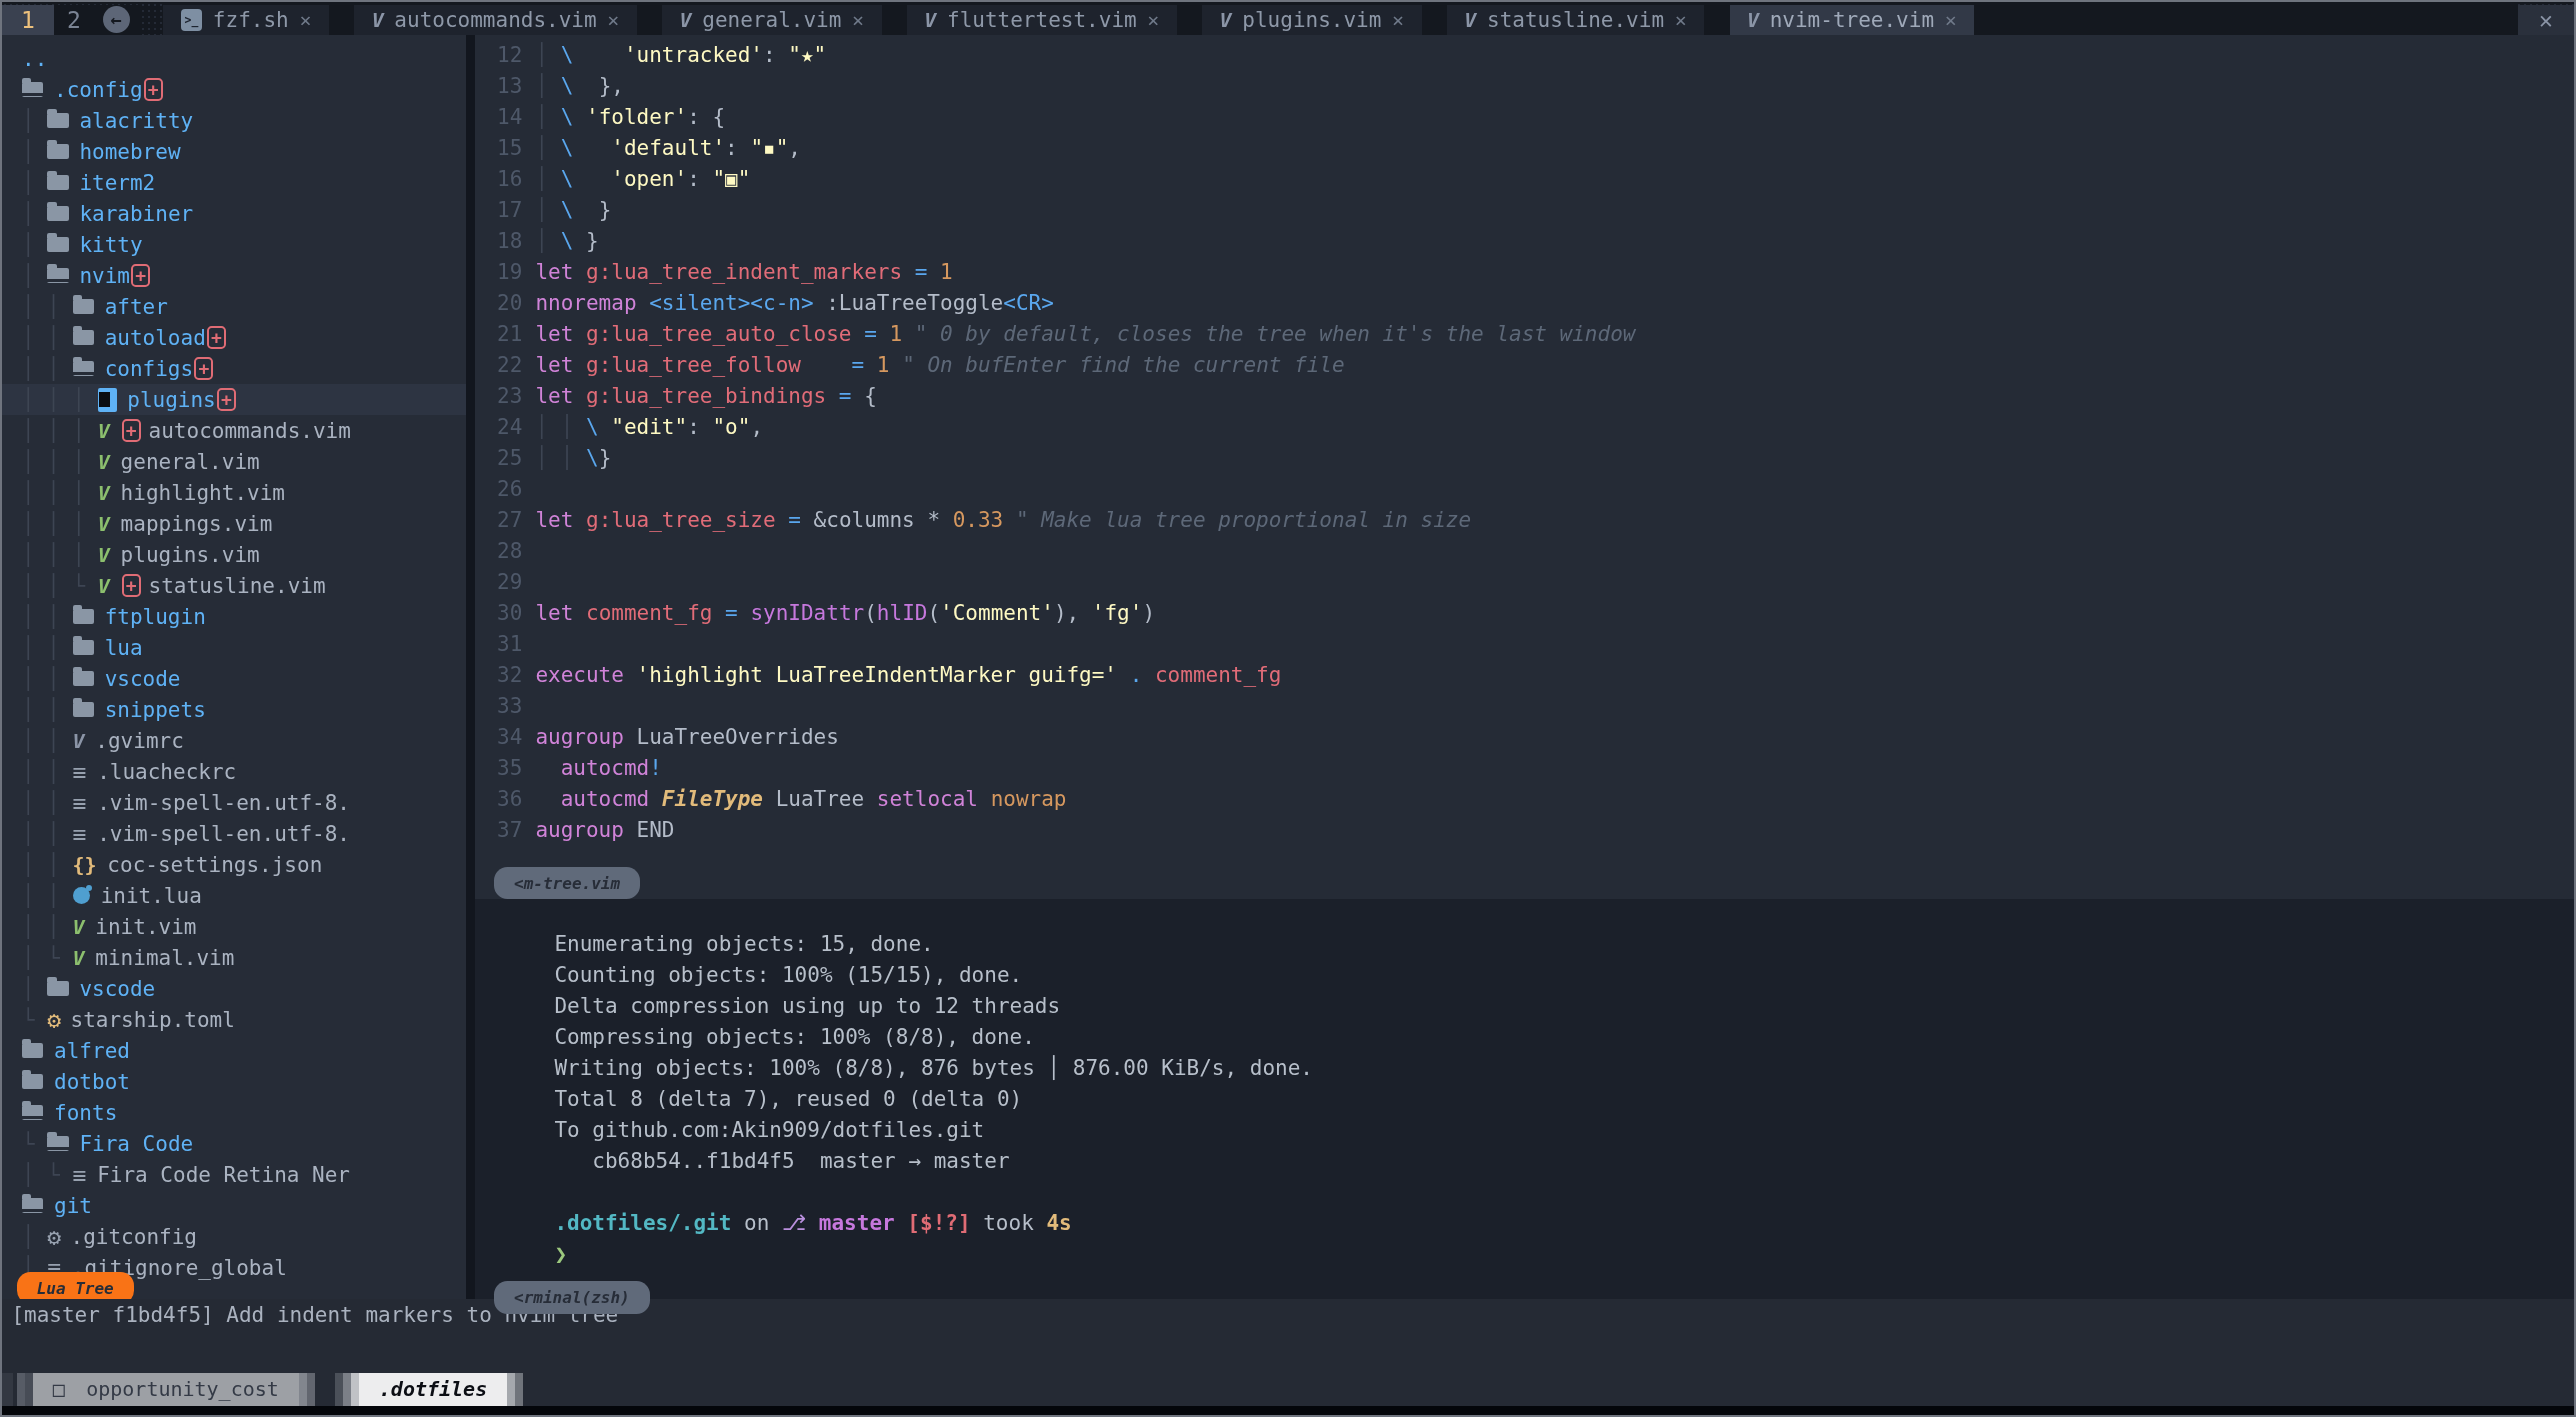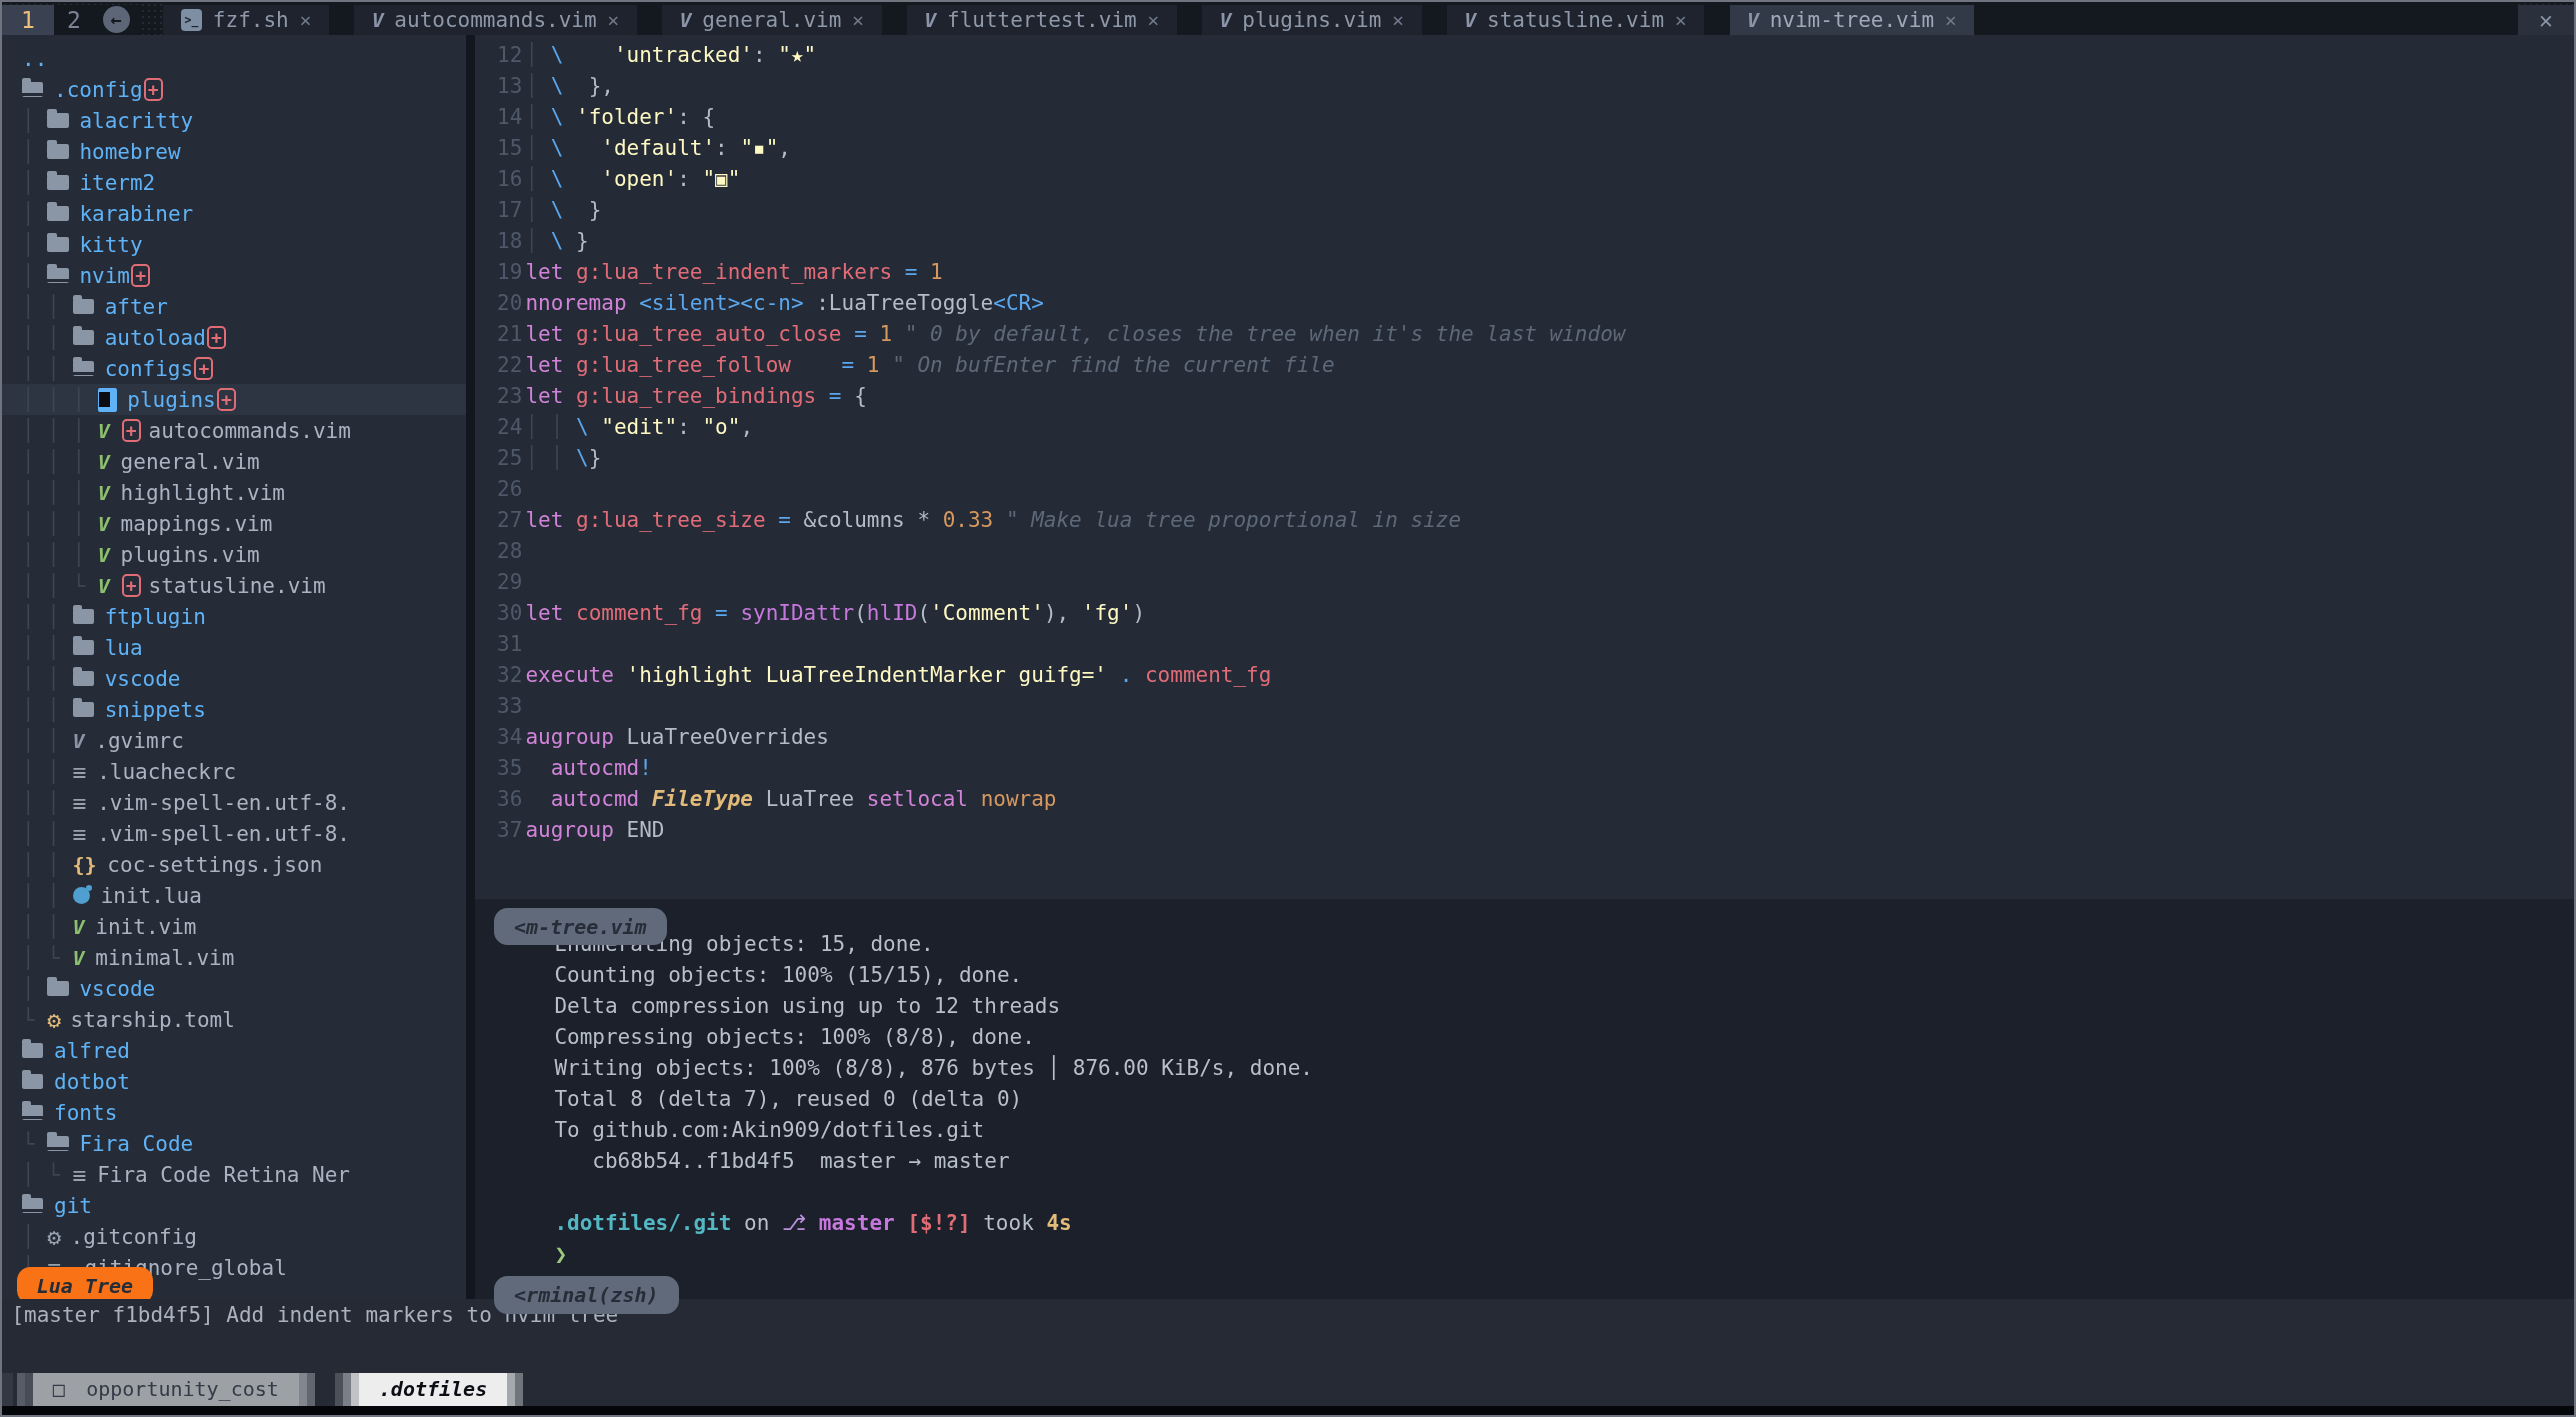--- a/index.html
+++ b/index.html
@@ -49,34 +49,34 @@
   .luaic::after { content:""; position:absolute; top:-2px; right:-2px; width:6px; height:6px; border-radius:50%; background:#4f9fd0; }
   .cursorblk { width:18.7px; height:24px; background:#5fb2f5; border-radius:2px; position:relative; display:inline-block; margin-right:10.7px; }
   .cursorblk::after { content:""; position:absolute; left:1.3px; top:4.7px; width:10.7px; height:14.7px; background:#0b0d12; }
   .plusbox { display:inline-flex; width:18.7px; height:23px; border:2px solid #e06c75; border-radius:4.7px; color:#e06c75; font-size:18px; font-weight:bold; align-items:center; justify-content:center; margin:0 8px 0 1.3px; flex:none; }
   .tree .vimV { margin-right:10.7px; }
   .tree .vimV.green { color:#8cbf6e; }
 
   
   .editor { flex:1; background:#252b36; padding-top:4px; min-height:0; overflow:hidden; }
   .cline { height:31px; display:flex; align-items:center; font-size:21px; white-space:pre; }
-  .lnum { width:47px; text-align:right; color:#4e5869; flex:none; margin-right:3px; }
+  .lnum { width:47px; text-align:right; color:#4e5869; flex:none; margin-right:13px; }
   .g{color:#3d4553} .op{color:#5aa7ee} .kw{color:#d083d8} .id{color:#e16c78} .str{color:#fef9c3}
   .num{color:#d6985f} .com{color:#5d6878;font-style:italic} .fn{color:#c678dd}
   .typ{color:#e2bb7b;font-style:italic;font-weight:bold} .fg{color:#b4bcc9}
 
   
   .terminal { height:400px; flex:none; background:#1b202a; position:relative; padding:29px 0 0 79px; }
   .tline { height:31px; display:flex; align-items:center; font-size:21px; white-space:pre; }
   .t{color:#b7bfca} .cyb{color:#53b8c4;font-weight:bold} .magb{color:#c678dd;font-weight:bold}
   .prpl{color:#b98fdd} .redb{color:#e06c75;font-weight:bold} .yelb{color:#e2bb7b;font-weight:bold} .grn{color:#9cc87e}
 
   
-  .pill { position:absolute; background:#606a7a; color:#272d38; font-style:italic; font-weight:600; font-size:20px;
-          border-radius:13.4px; padding:6.7px 20px; white-space:pre; z-index:6;margin-top:41px; }
+  .pill { position:absolute; background:#606a7a; color:#272d38; font-style:italic; font-weight:600; font-size:16px;
+          border-radius:13.4px; padding:6.7px 20px; white-space:pre; z-index:6; }
   .pill-tree { left:14.7px; bottom:-5.3px; background:#f97316; }
   .pill-mtree { left:18.7px; top:-32px; }
   .pill-term { left:18.7px; bottom:-14.7px; }
 
   
   .bottom { height:116px; flex:none; background:#252a34; display:flex; flex-direction:column; position:relative; }
   .msg { height:32px; display:flex; align-items:center; padding-left:9.4px; color:#aab2bf; font-size:21px; white-space:pre; }
   .tmuxrow { position:absolute; left:0; right:0; bottom:9.4px; height:33px; display:flex; align-items:stretch; }
   .blackstrip { position:absolute; left:0; right:0; bottom:0; height:9.4px; background:#04060a; }
   .twin { display:flex; align-items:stretch; font-size:20px; }

